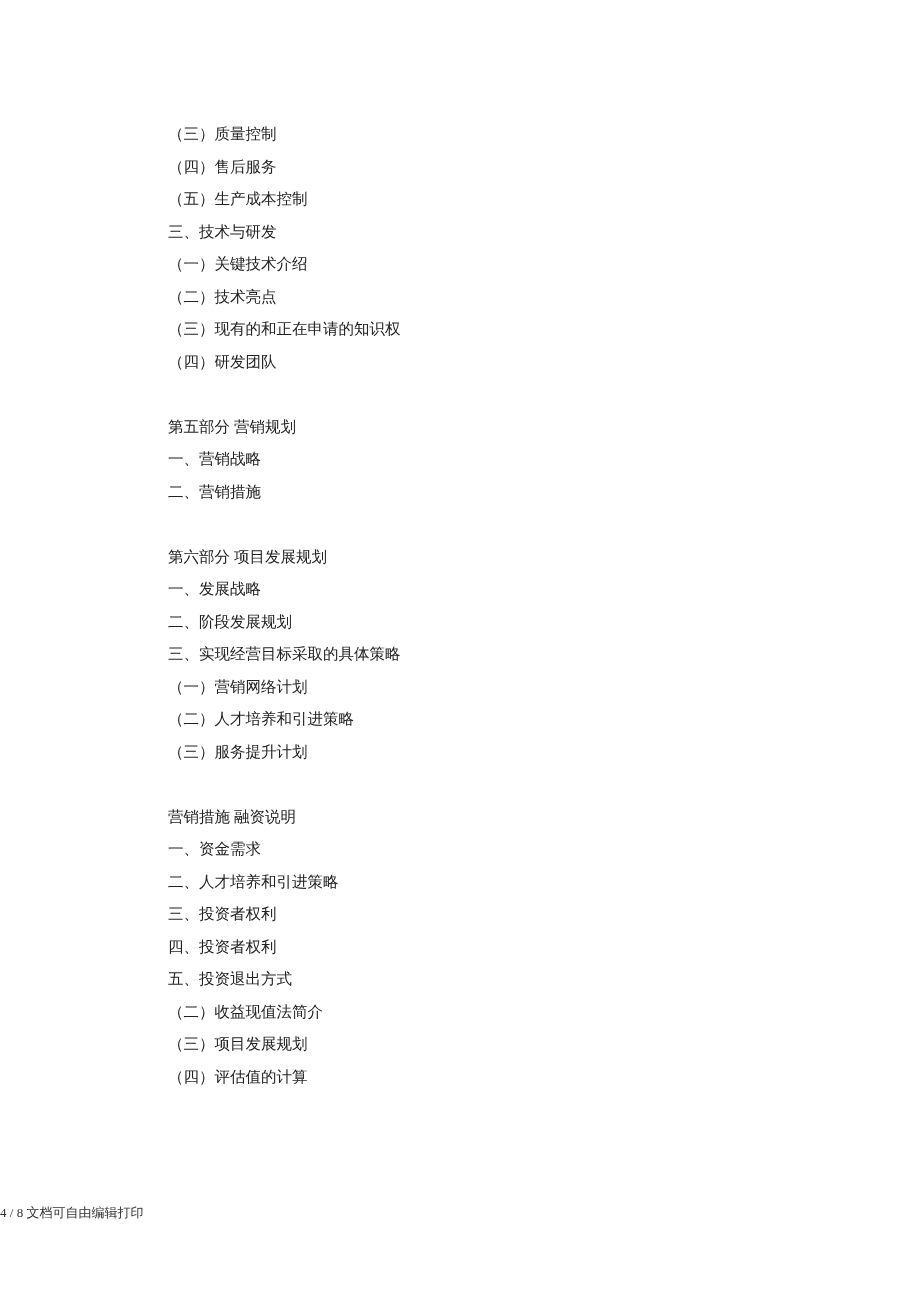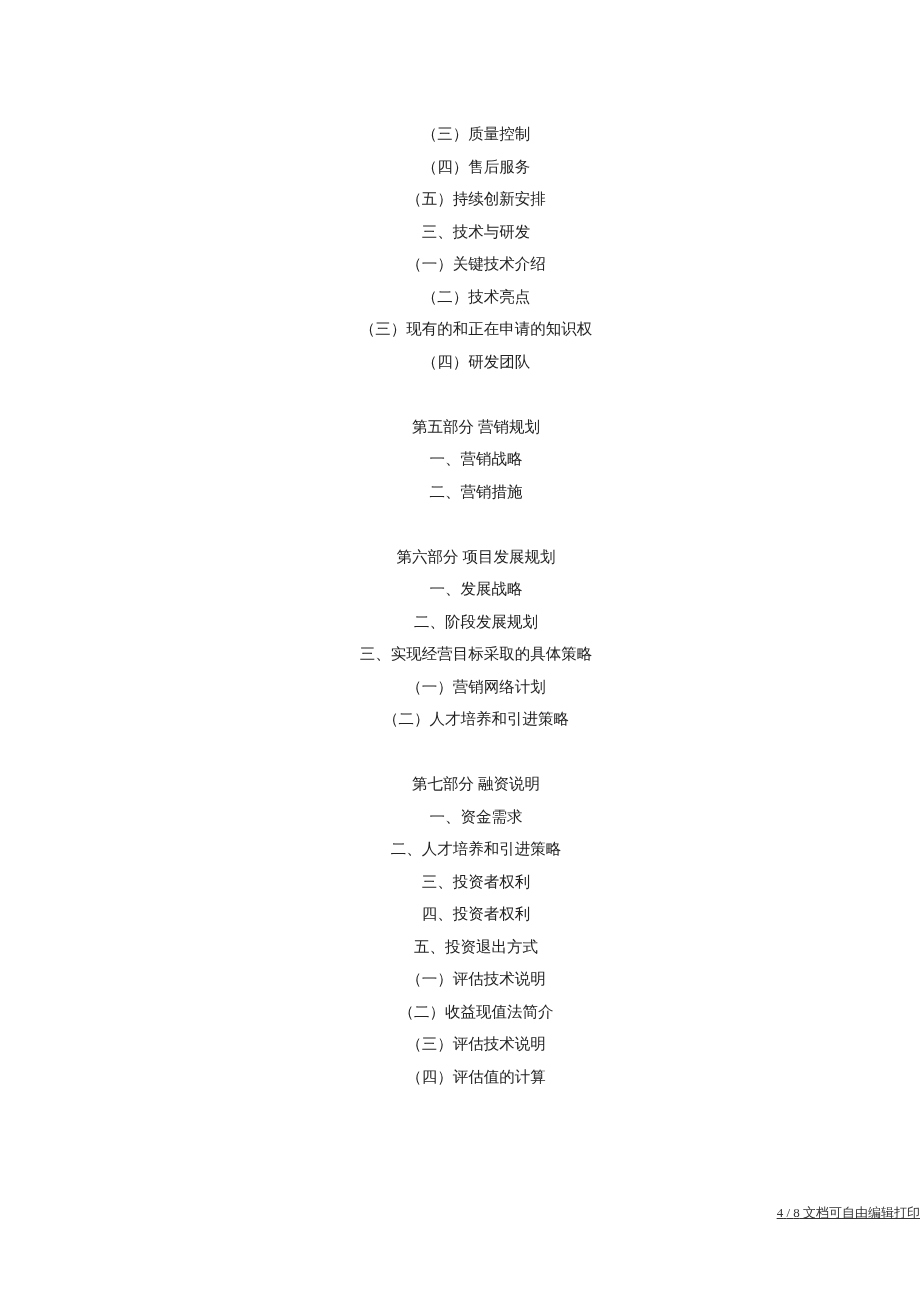--- a/index.html
+++ b/index.html
@@ -9,79 +9,77 @@
     }
     body {
       width: 920px;
       height: 1302px;
       background: #ffffff;
       font-family: "SimSun", "宋体", serif;
       position: relative;
     }
     .content {
       position: absolute;
-      left: 176px;
+      left: 168px;
       top: 118px;
       width: 600px;
-      text-align: center;
     }
     .line {
       font-size: 15.5px;
       color: #222222;
       line-height: 32.5px;
       white-space: nowrap;
     }
     .spacer {
       height: 32.5px;
     }
     .footer {
       position: absolute;
       bottom: 80px;
       left: 0;
       width: 100%;
-      text-align: right;
+      text-align: left;
       font-size: 13px;
       color: #333333;
       font-family: "SimSun", "宋体", serif;
-      text-decoration: underline;
     }
   </style>
 </head>
 <body>
 
 <div class="content">
   <div class="line">（三）质量控制</div>
   <div class="line">（四）售后服务</div>
-  <div class="line">（五）持续创新安排</div>
+  <div class="line">（五）生产成本控制</div>
   <div class="line">三、技术与研发</div>
   <div class="line">（一）关键技术介绍</div>
   <div class="line">（二）技术亮点</div>
   <div class="line">（三）现有的和正在申请的知识权</div>
   <div class="line">（四）研发团队</div>
   <div class="spacer"></div>
   <div class="line">第五部分  营销规划</div>
   <div class="line">一、营销战略</div>
   <div class="line">二、营销措施</div>
   <div class="spacer"></div>
   <div class="line">第六部分  项目发展规划</div>
   <div class="line">一、发展战略</div>
   <div class="line">二、阶段发展规划</div>
   <div class="line">三、实现经营目标采取的具体策略</div>
   <div class="line">（一）营销网络计划</div>
   <div class="line">（二）人才培养和引进策略</div>
+  <div class="line">（三）服务提升计划</div>
   <div class="spacer"></div>
-  <div class="line">第七部分  融资说明</div>
+  <div class="line">营销措施  融资说明</div>
   <div class="line">一、资金需求</div>
   <div class="line">二、人才培养和引进策略</div>
   <div class="line">三、投资者权利</div>
   <div class="line">四、投资者权利</div>
   <div class="line">五、投资退出方式</div>
-  <div class="line">（一）评估技术说明</div>
   <div class="line">（二）收益现值法简介</div>
-  <div class="line">（三）评估技术说明</div>
+  <div class="line">（三）项目发展规划</div>
   <div class="line">（四）评估值的计算</div>
 </div>
 
 <div class="footer">
   <span>4</span>
   <span> / </span>
   <span>8</span>
   <span>文档可自由编辑打印</span>
 </div>
 

